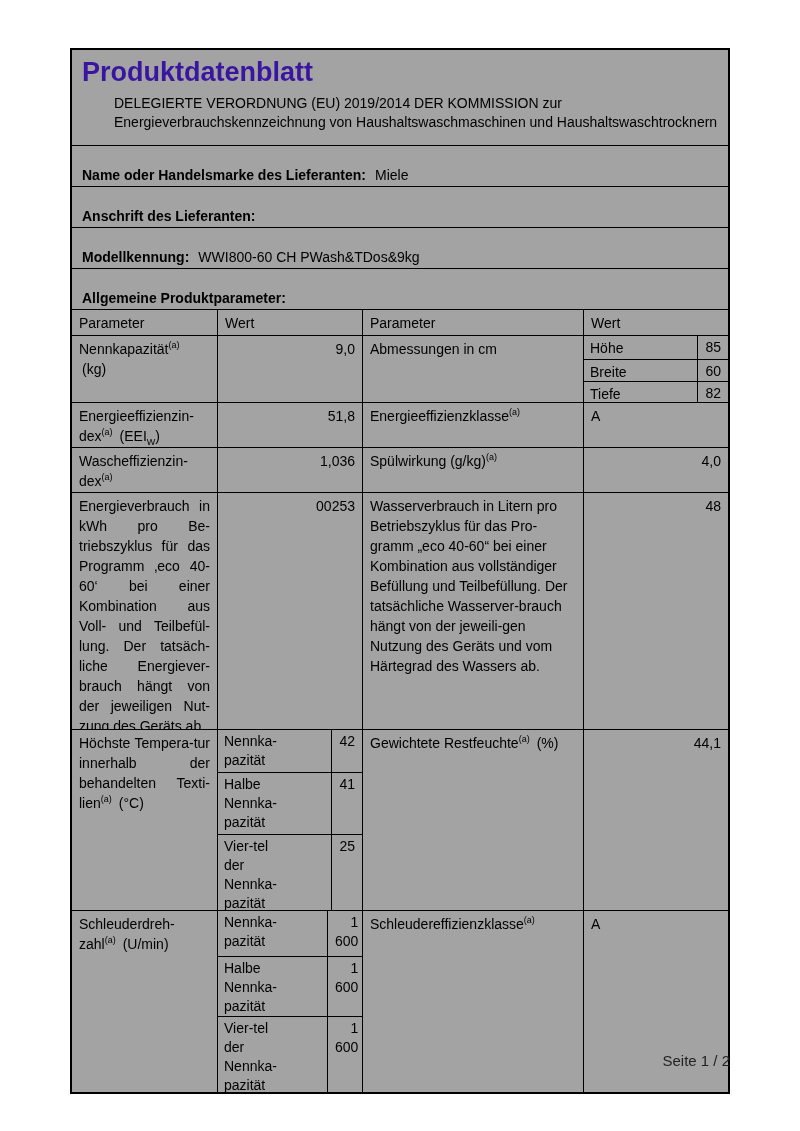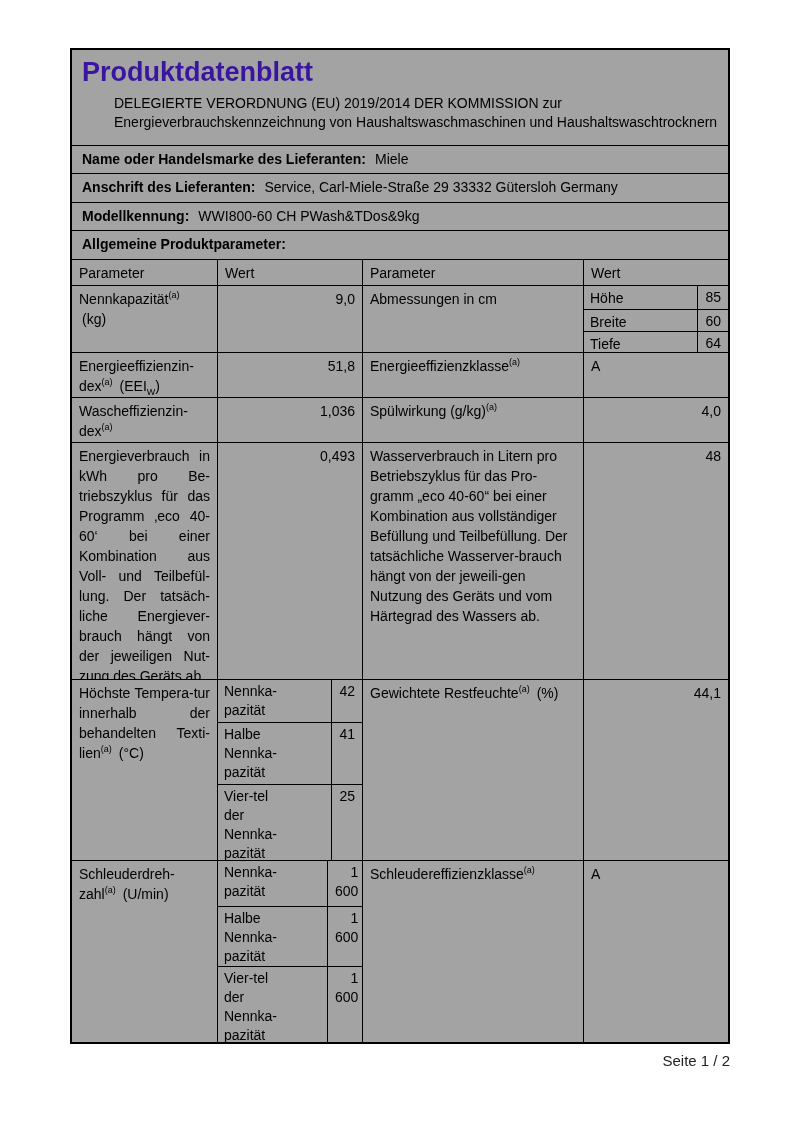--- a/index.html
+++ b/index.html
@@ -7,21 +7,21 @@
     width:800px;height:1131px;background:#ffffff;color:#000;
     font-family:"Liberation Sans","DejaVu Sans",sans-serif;
   }
   .page{position:relative;width:800px;height:1131px;background:#fff;overflow:hidden;}
   .doc{position:absolute;left:70px;top:48px;width:660px;border:2px solid #000;background:#a3a3a3;box-sizing:border-box;}
   .block{border-top:1px solid #000;box-sizing:border-box;overflow:hidden;}
   .block.first{border-top:none;}
   .title-block{height:95px;padding:6px 10px 0 10px;}
   h1{margin:0;font-size:27px;line-height:32px;font-weight:bold;color:#3a16a0;}
   .reg{font-size:14px;line-height:19px;margin-top:6px;color:#000;margin-left:32px;}
-  .kv{display:flex;gap:9px;align-items:flex-start;padding:4px 10px;font-size:14px;line-height:19px;}
+  .kv{display:flex;gap:9px;align-items:flex-start;padding:20px 10px;font-size:14px;line-height:19px;}
   .kv .b{font-weight:bold;}
   .h28{height:28px}.h29{height:29px}
   
   .trow{display:flex;border-top:1px solid #000;box-sizing:border-box;overflow:hidden;}
   .cell{box-sizing:border-box;padding:3px 7px;font-size:14px;line-height:20px;overflow:hidden;}
   .c1{width:145px;}
   .c2{width:145px;border-left:1px solid #000;}
   .c3{width:221px;border-left:1px solid #000;}
   .c4{flex:1;border-left:1px solid #000;}
   .just{text-align:justify;}
@@ -55,21 +55,20 @@
       </div>
     </div>
 
     <div class="block kv h28">
       <span class="b">Name oder Handelsmarke des Lieferanten:</span>
       <span>Miele</span>
     </div>
 
     <div class="block kv h29">
       <span class="b">Anschrift des Lieferanten:</span>
-      <span>Service, Carl-Miele-Straße 29 33332 Gütersloh Germany</span>
     </div>
 
     <div class="block kv h28">
       <span class="b">Modellkennung:</span>
       <span>WWI800-60 CH PWash&amp;TDos&amp;9kg</span>
     </div>
 
     <div class="block kv h29">
       <span class="b">Allgemeine Produktparameter:</span>
     </div>
@@ -94,21 +93,21 @@
           <div class="subrow first dh23">
             <div class="sublabel">Höhe</div>
             <div class="subval">85</div>
           </div>
           <div class="subrow dh22">
             <div class="sublabel">Breite</div>
             <div class="subval">60</div>
           </div>
           <div class="subrow dh22">
             <div class="sublabel">Tiefe</div>
-            <div class="subval">64</div>
+            <div class="subval">82</div>
           </div>
         </div>
       </div>
 
       <div class="trow rh45">
         <div class="cell c1 just">
           <span>Energieeffizienzin-dex</span><sup>(a)</sup><span class="unit"><span>(EEI</span><sub>W</sub><span>)</span></span>
         </div>
         <div class="cell c2 num">51,8</div>
         <div class="cell c3">
@@ -123,21 +122,21 @@
         </div>
         <div class="cell c2 num">1,036</div>
         <div class="cell c3">
           <span>Spülwirkung (g/kg)</span><sup>(a)</sup>
         </div>
         <div class="cell c4 num">4,0</div>
       </div>
 
       <div class="trow rh237">
         <div class="cell c1 just">Energieverbrauch in kWh pro Be-triebszyklus für das Programm ‚eco 40-60‘ bei einer Kombination aus Voll- und Teilbefül-lung. Der tatsäch-liche Energiever-brauch hängt von der jeweiligen Nut-zung des Geräts ab.</div>
-        <div class="cell c2 num">0,493</div>
+        <div class="cell c2 num">00253</div>
         <div class="cell c3">Wasserverbrauch in Litern pro Betriebszyklus für das Pro-gramm „eco 40-60“ bei einer Kombination aus vollständiger Befüllung und Teilbefüllung. Der tatsächliche Wasserver-brauch hängt von der jeweili-gen Nutzung des Geräts und vom Härtegrad des Wassers ab.</div>
         <div class="cell c4 num">48</div>
       </div>
 
       <div class="trow rh181">
         <div class="cell c1 just">
           <span>Höchste Tempera-tur innerhalb der behandelten Texti-lien</span><sup>(a)</sup><span class="unit">(°C)</span>
         </div>
         <div class="cell c2 pad0">
           <div class="subrow first sh42">

